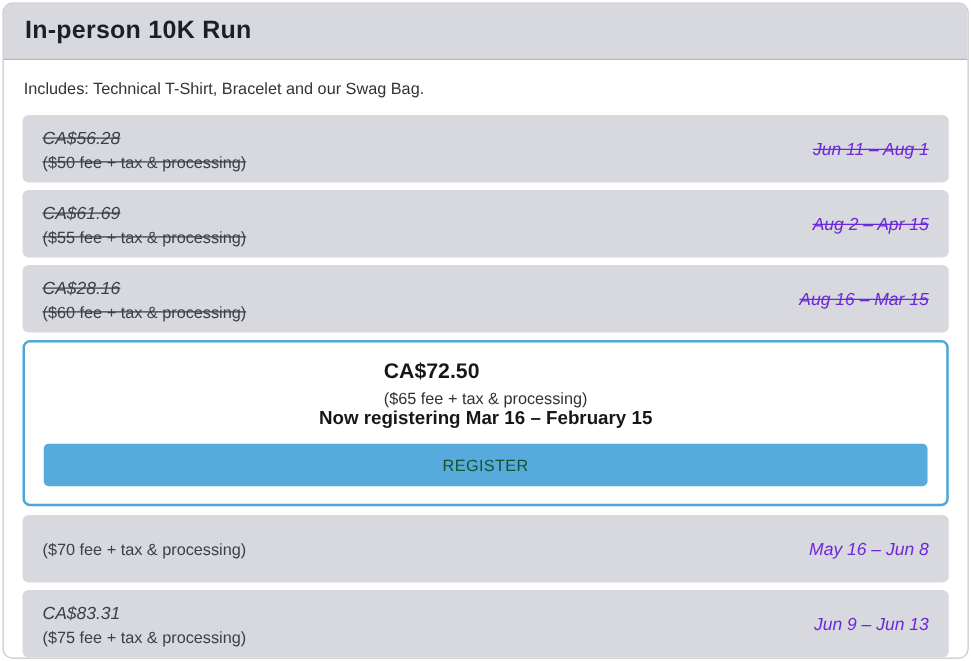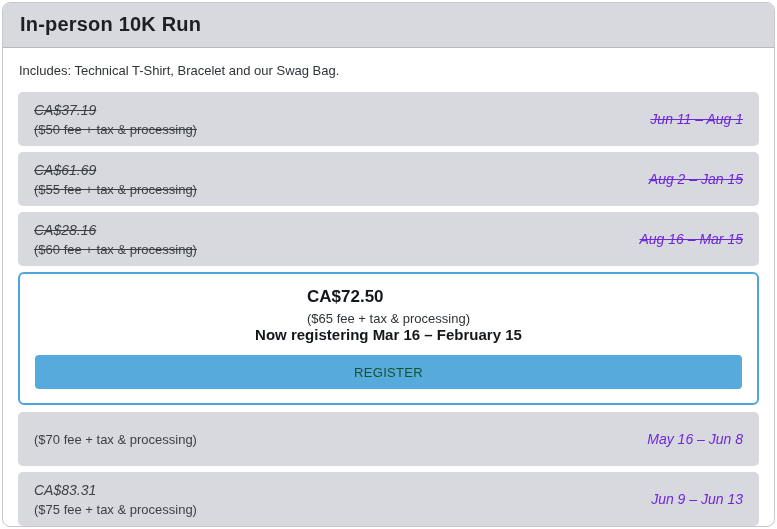--- a/index.html
+++ b/index.html
@@ -106,31 +106,31 @@
 </head>
 <body>
 
 <div class="panel">
   <div class="panel-header">In-person 10K Run</div>
   <div class="panel-body">
     <p class="includes">Includes: Technical T-Shirt, Bracelet and our Swag Bag.</p>
     <div id="tiers">
         <div class="tier-row past">
           <div class="tier-left">
-            <div class="tier-price">CA$37.19</div>
+            <div class="tier-price">CA$56.28</div>
             <div class="tier-fee">($50 fee + tax &amp; processing)</div>
           </div>
           <div class="tier-dates">Jun 11 – Aug 1</div>
         </div>
         <div class="tier-row past">
           <div class="tier-left">
             <div class="tier-price">CA$61.69</div>
             <div class="tier-fee">($55 fee + tax &amp; processing)</div>
           </div>
-          <div class="tier-dates">Aug 2 – Jan 15</div>
+          <div class="tier-dates">Aug 2 – Apr 15</div>
         </div>
         <div class="tier-row past">
           <div class="tier-left">
             <div class="tier-price">CA$28.16</div>
             <div class="tier-fee">($60 fee + tax &amp; processing)</div>
           </div>
           <div class="tier-dates">Aug 16 – Mar 15</div>
         </div>
         <div class="tier-card">
           <div class="tier-top">

